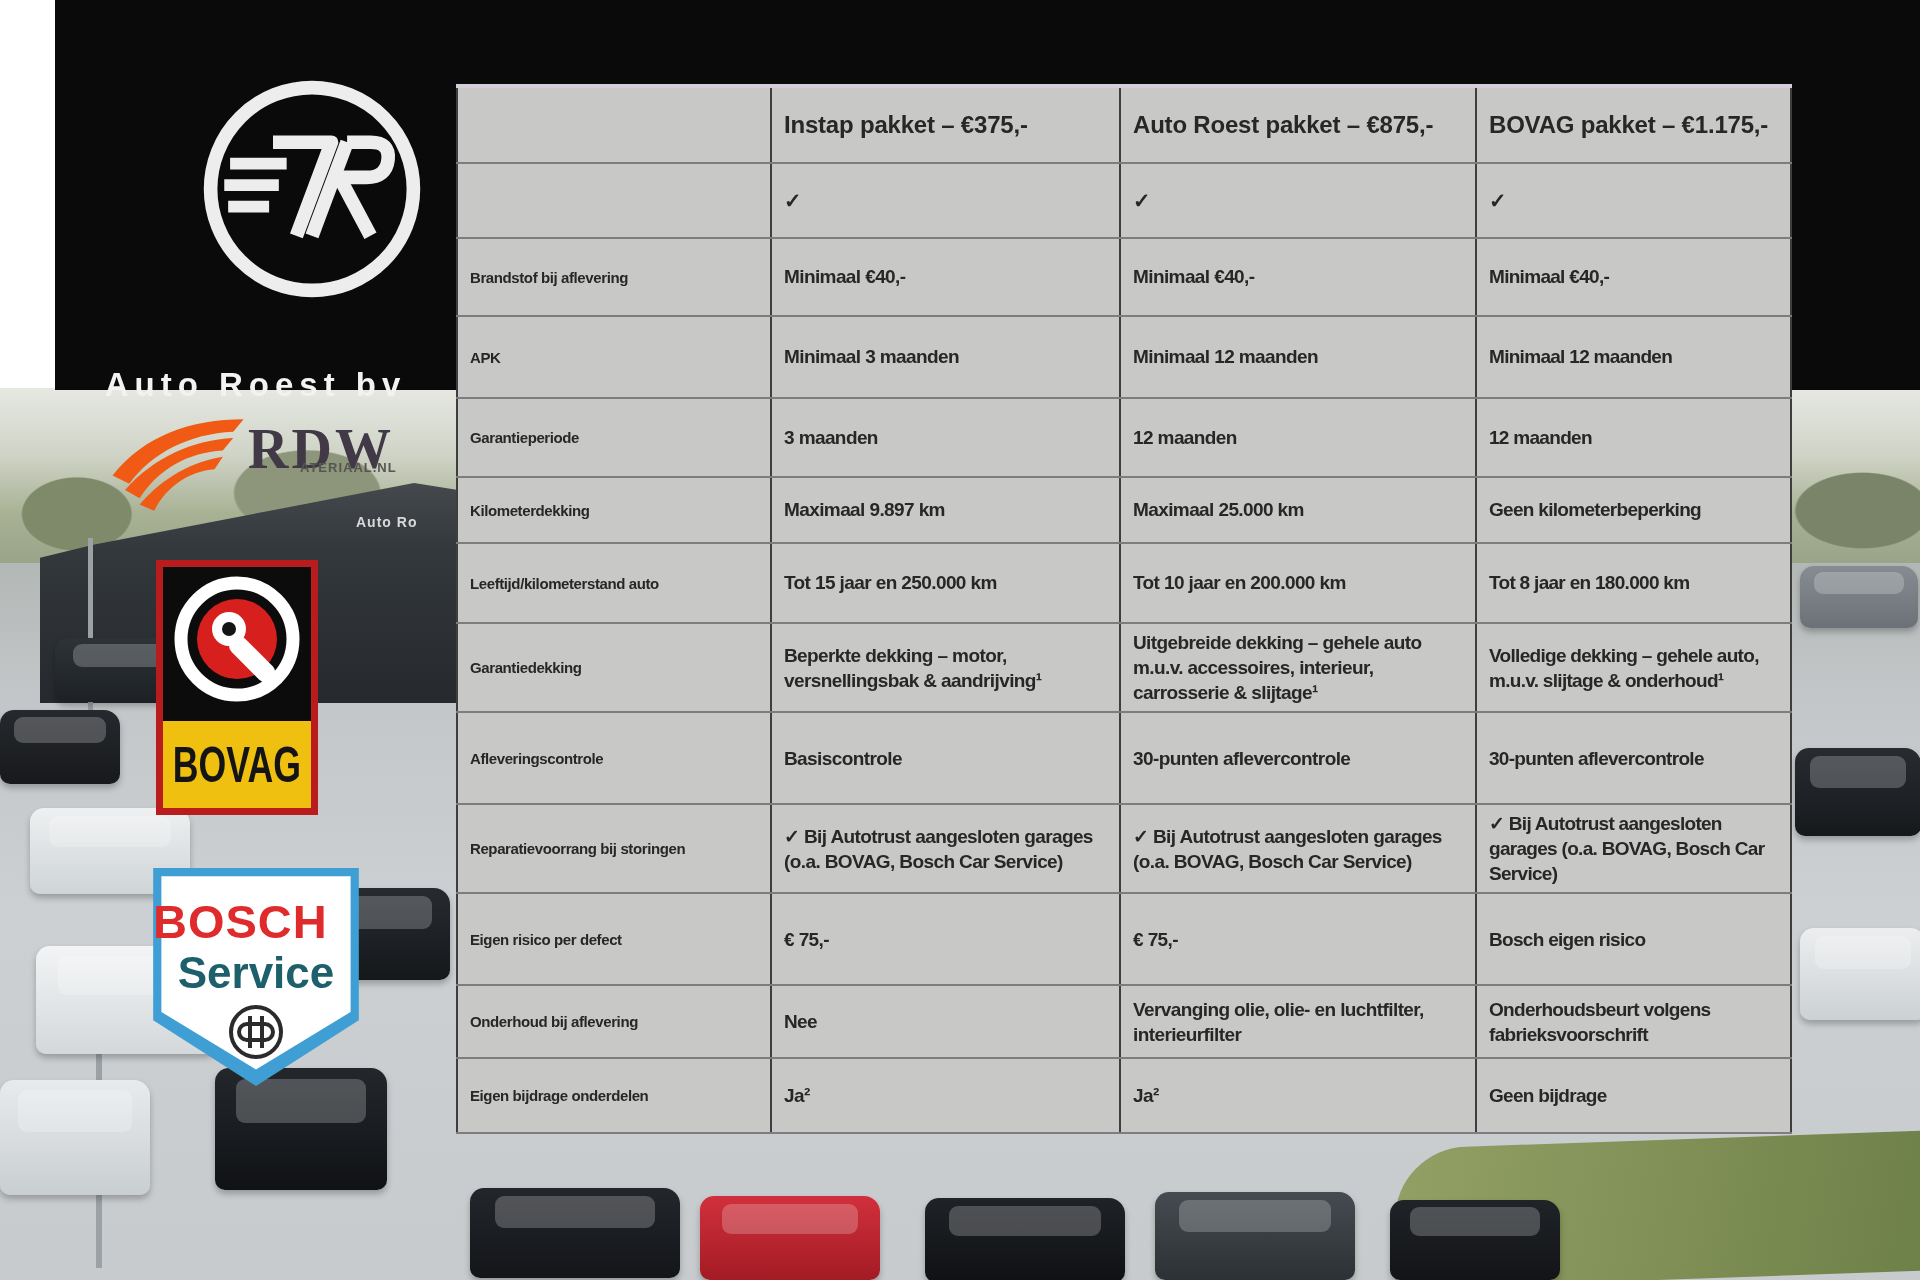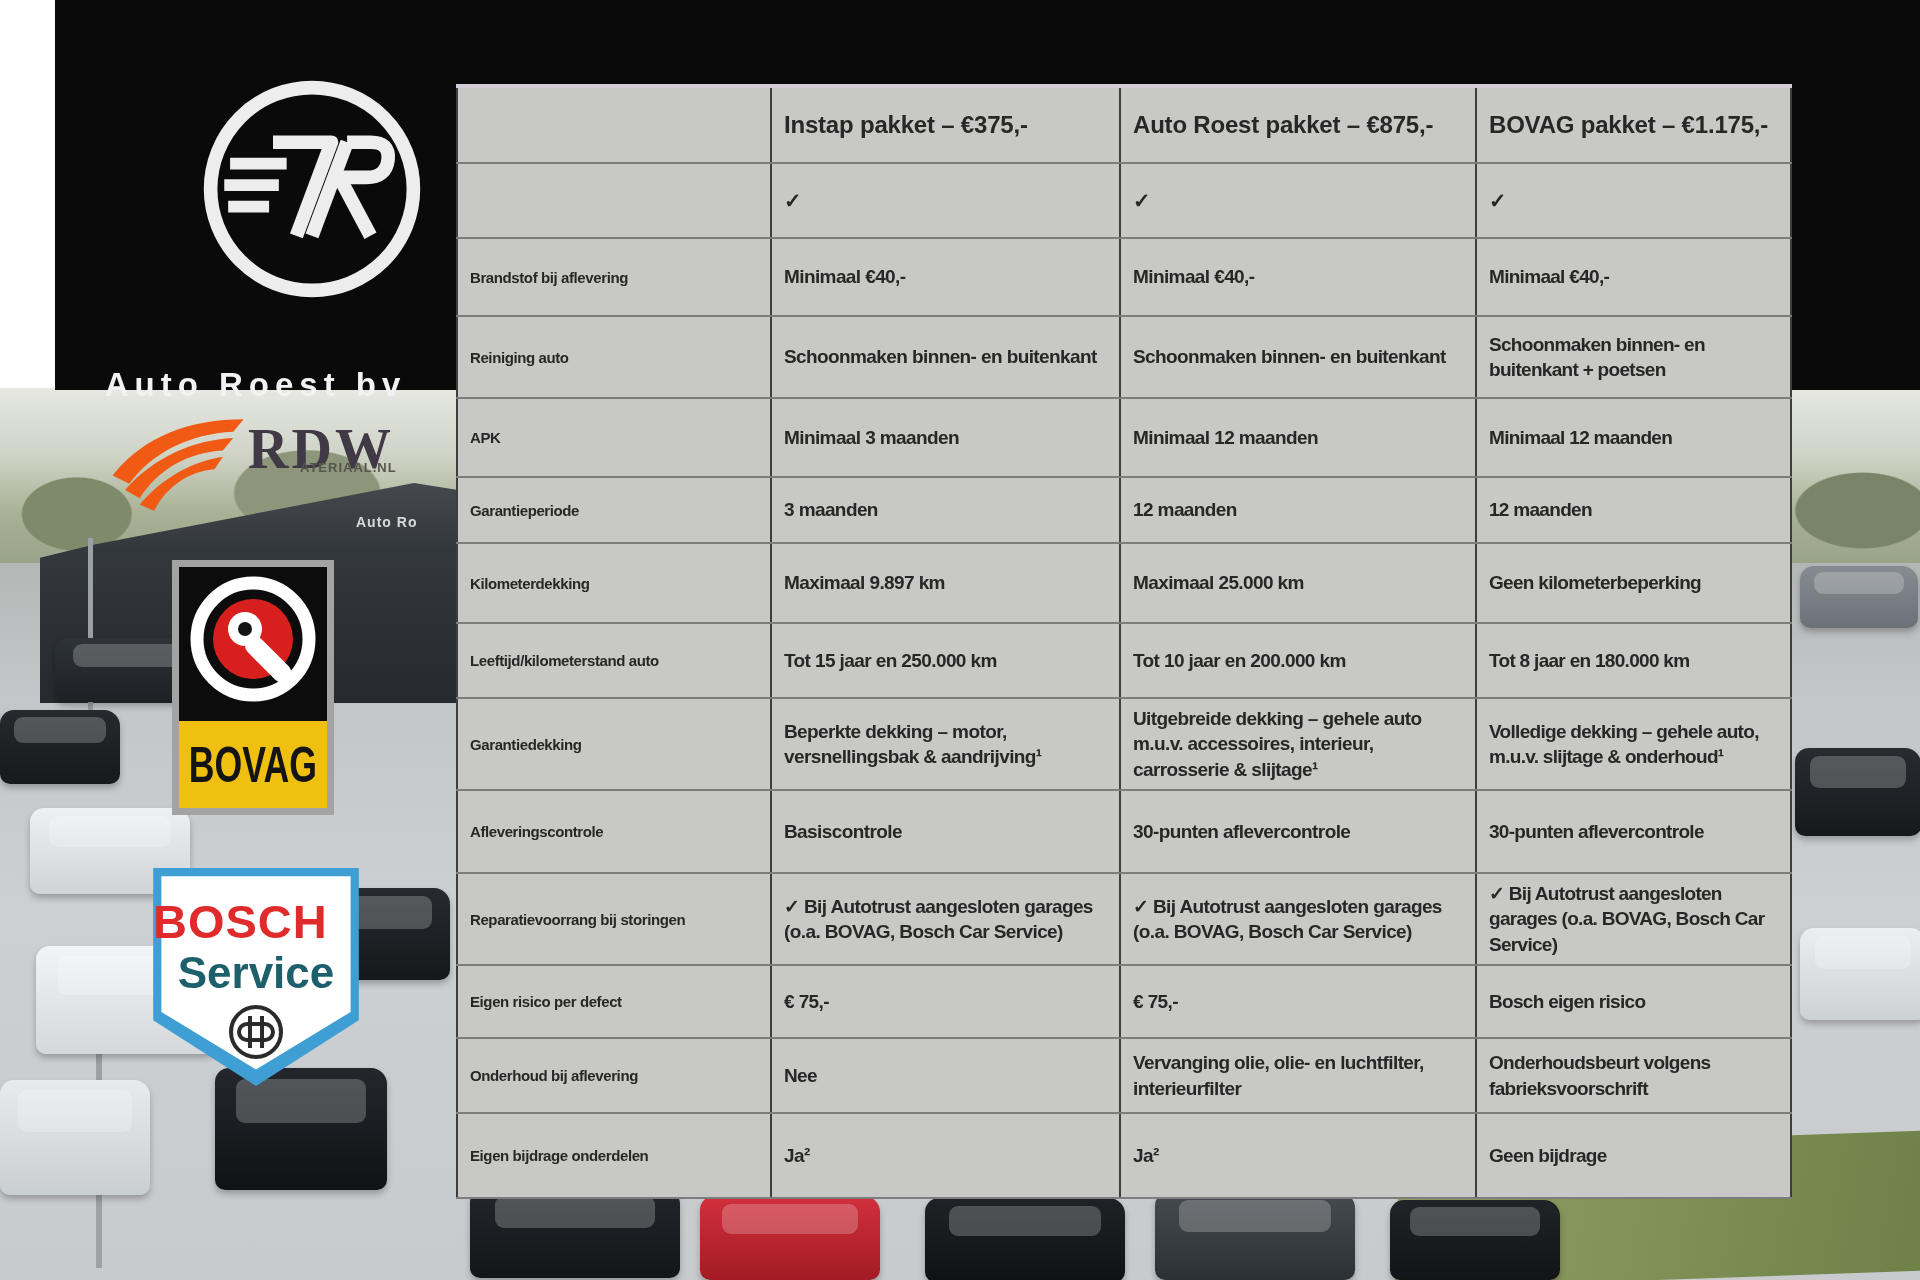--- a/index.html
+++ b/index.html
@@ -39,21 +39,21 @@
   .band-top{left:456px;top:0;width:1334px;height:88px;}
   .band-right{left:1790px;top:0;width:130px;height:390px;}
   .brand-logo{position:absolute;left:140px;top:72px;width:234px;height:234px;}
   .brand-name{position:absolute;left:55px;top:322px;width:401px;text-align:center;
     color:#f2f2f2;font-size:33px;font-weight:bold;letter-spacing:6px;white-space:nowrap;margin-top:44px;}
 
   
   .rdw{position:absolute;left:100px;top:403px;width:310px;height:120px;z-index:3;}
   .rdw-word{position:absolute;left:148px;top:14px;font-family:"Liberation Serif",serif;
     font-weight:bold;font-size:56px;color:#413a46;letter-spacing:3px;}
-  .bovag{position:absolute;left:172px;top:560px;width:162px;height:255px;background:#a3a3a3;
+  .bovag{position:absolute;left:156px;top:560px;width:162px;height:255px;background:#b91c1c;
     padding:7px;box-sizing:border-box;z-index:3;display:flex;flex-direction:column;}
   .bovag-top{flex:1.58;background:#0c0c0c;position:relative;}
   .bovag-bottom{flex:1;background:#f0c010;display:flex;align-items:center;justify-content:center;}
   .bovag-word{color:#141414;font-size:35px;font-weight:bold;transform:scale(1.02,1.45);letter-spacing:0;}
   .bosch{position:absolute;left:153px;top:868px;width:206px;height:218px;z-index:3;}
   .bosch-word1{position:absolute;left:0;top:26px;width:168px;text-align:center;color:#df2b2b;
     font-size:47px;font-weight:bold;letter-spacing:1px;}
   .bosch-word2{position:absolute;left:0;top:80px;width:206px;text-align:center;color:#1d5f6b;
     font-size:44px;font-weight:bold;}
   .bosch-emblem{position:absolute;left:73px;top:134px;}
@@ -198,26 +198,20 @@
           <td>✓</td>
           <td>✓</td>
         </tr>
         <tr>
           <th>Brandstof bij aflevering</th>
           <td>Minimaal €40,-</td>
           <td>Minimaal €40,-</td>
           <td>Minimaal €40,-</td>
         </tr>
         <tr>
-          <th>Reiniging auto</th>
-          <td>Schoonmaken binnen- en buitenkant</td>
-          <td>Schoonmaken binnen- en buitenkant</td>
-          <td>Schoonmaken binnen- en buitenkant + poetsen</td>
-        </tr>
-        <tr>
           <th>APK</th>
           <td>Minimaal 3 maanden</td>
           <td>Minimaal 12 maanden</td>
           <td>Minimaal 12 maanden</td>
         </tr>
         <tr>
           <th>Garantieperiode</th>
           <td>3 maanden</td>
           <td>12 maanden</td>
           <td>12 maanden</td>

